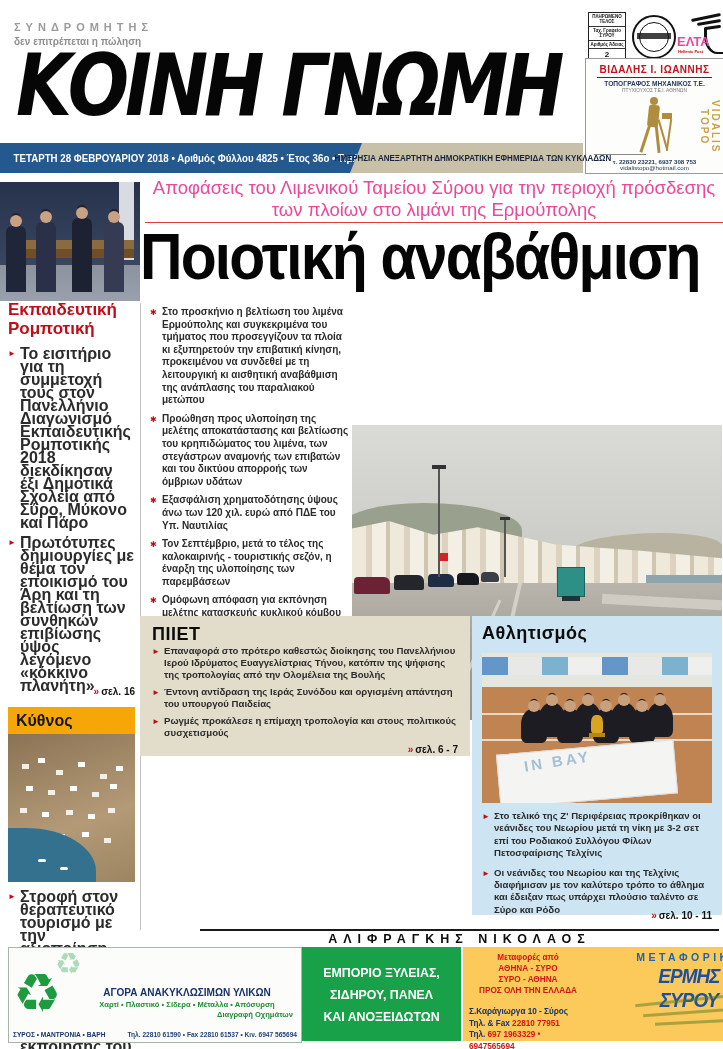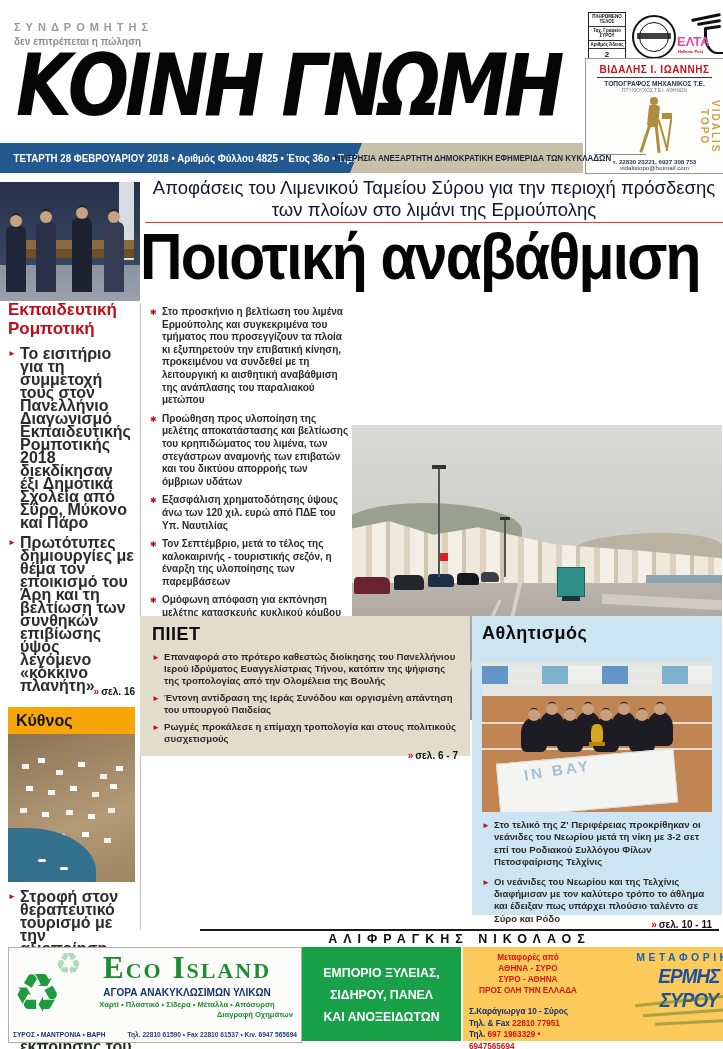--- a/index.html
+++ b/index.html
@@ -58,21 +58,21 @@
   .datebar{left:0;top:143px;width:583px;height:30px;background:#c9c0a9;}
   .db-blue{position:absolute;left:0;top:0;bottom:0;width:362px;background:#23598f;
            clip-path:polygon(0 0,100% 0,calc(100% - 12px) 100%,0 100%);
            display:flex;align-items:center;}
   .db-blue span{color:#fff;font-size:10px;font-weight:bold;white-space:nowrap;padding-left:14px;
                 transform:scaleX(.97);transform-origin:left;}
   .db-tag{position:absolute;left:362px;right:0;top:0;bottom:0;display:flex;align-items:center;justify-content:center;}
   .db-tag span{color:#17243d;font-size:8.6px;font-weight:bold;white-space:nowrap;transform:scaleX(.93);}
 
   
-  .kicker{left:145px;top:177px;width:578px;text-align:center;color:#0f172a;font-size:18.5px;line-height:1.18;}
+  .kicker{left:145px;top:177px;width:578px;text-align:center;color:#ec4899;font-size:18.5px;line-height:1.18;}
   .rule-red{left:145px;top:222px;width:578px;height:1px;background:#e23b3b;}
   .headline{left:140px;top:224px;width:583px;font-size:64px;font-weight:bold;letter-spacing:-2px;
             white-space:nowrap;transform:scaleX(.92);transform-origin:left top;color:#050505;line-height:1.05;}
 
   
   .bl{display:flex;gap:4px;margin-bottom:7px;}
   .bl .mk{flex:0 0 8px;color:#c00d18;font-size:8px;line-height:13px;}
   .bl .tx{font-size:16px;font-weight:bold;color:#2b2b2b;line-height:13px;}
   .pref{text-align:right;font-size:10px;font-weight:bold;color:#111;cursor:pointer;}
   .pref .more{color:#c00d18;font-weight:bold;margin-right:2px;}
@@ -84,26 +84,26 @@
   .sb-title{color:#c00d18;font-size:17px;font-weight:bold;line-height:1.12;margin-bottom:9px;}
   .ky-head{background:#f6a606;color:#141414;font-size:16px;font-weight:bold;padding:5px 8px 4px;margin:10px 0 0;}
 
   
   .lead-col{left:150px;top:306px;width:200px;}
   .lead-col .bl .tx{font-size:10px;line-height:12.6px;}
   .lead-col .bl{margin-bottom:6px;}
 
   
   .piiet{left:140px;top:616px;width:330px;height:140px;background:#e2dcca;padding:8px 12px 0;box-sizing:border-box;}
-  .px-title{font-size:18px;font-weight:bold;color:#0c0c0c;margin-bottom:6px;letter-spacing:.5px;}
+  .px-title{font-size:18px;font-weight:bold;color:#0c0c0c;margin-bottom:0;letter-spacing:.5px;}
   .piiet .bl{margin-bottom:5px;}
   .piiet .bl .tx{font-size:9.6px;line-height:12px;}
   .sports{left:472px;top:616px;width:250px;height:299px;background:#cde4f2;padding:7px 10px 0;box-sizing:border-box;}
   .sports .bl .tx{font-size:9.6px;line-height:12.4px;}
-  .sports .px-title{margin-bottom:18px;}
+  .sports .px-title{margin-bottom:9px;}
 
   
   .photo{overflow:hidden;position:relative;}
 
   
   .robo{left:0;top:182px;width:140px;height:119px;background:linear-gradient(#27324d,#3a4660 70%,#8b93a0 70%,#9aa1ac);}
   .robo .col{position:absolute;right:6px;top:0;width:15px;height:78px;background:#d8dce2;}
   .robo .tbl{position:absolute;left:6px;top:58px;width:128px;height:9px;background:#8a6a3e;box-shadow:0 9px 0 #6e4f28;}
   .robo .leg{position:absolute;top:76px;width:4px;height:30px;background:#4c3a20;}
   .robo .girl{position:absolute;width:20px;border-radius:6px 6px 0 0;}
@@ -434,21 +434,20 @@
       <span class="more">»</span><span>σελ. 10 - 11</span>
     </div>
   </div>
 
   <div class="abs rule-black"></div>
   <div class="abs owner">ΑΛΙΦΡΑΓΚΗΣ ΝΙΚΟΛΑΟΣ</div>
 
   <div class="abs eco">
     <div class="eco-icon">♻</div>
     <div class="eco-icon2">♻</div>
-    <div class="eco-brand">Eco Island</div>
     <div class="eco-l1">ΑΓΟΡΑ ΑΝΑΚΥΚΛΩΣΙΜΩΝ ΥΛΙΚΩΝ</div>
     <div class="eco-l2">Χαρτί • Πλαστικό • Σίδερα • Μέταλλα • Απόσυρση</div>
     <div class="eco-l3">Διαγραφή Οχημάτων</div>
     <div class="eco-bot">
       <span>ΣΥΡΟΣ • ΜΑΝΤΡΟΝΙΑ • ΒΑΡΗ</span>
       <span class="ph">Τηλ. 22810 61590 • Fax 22810 61537 • Κιν. 6947 565694</span>
     </div>
   </div>
 
   <div class="abs timber">

